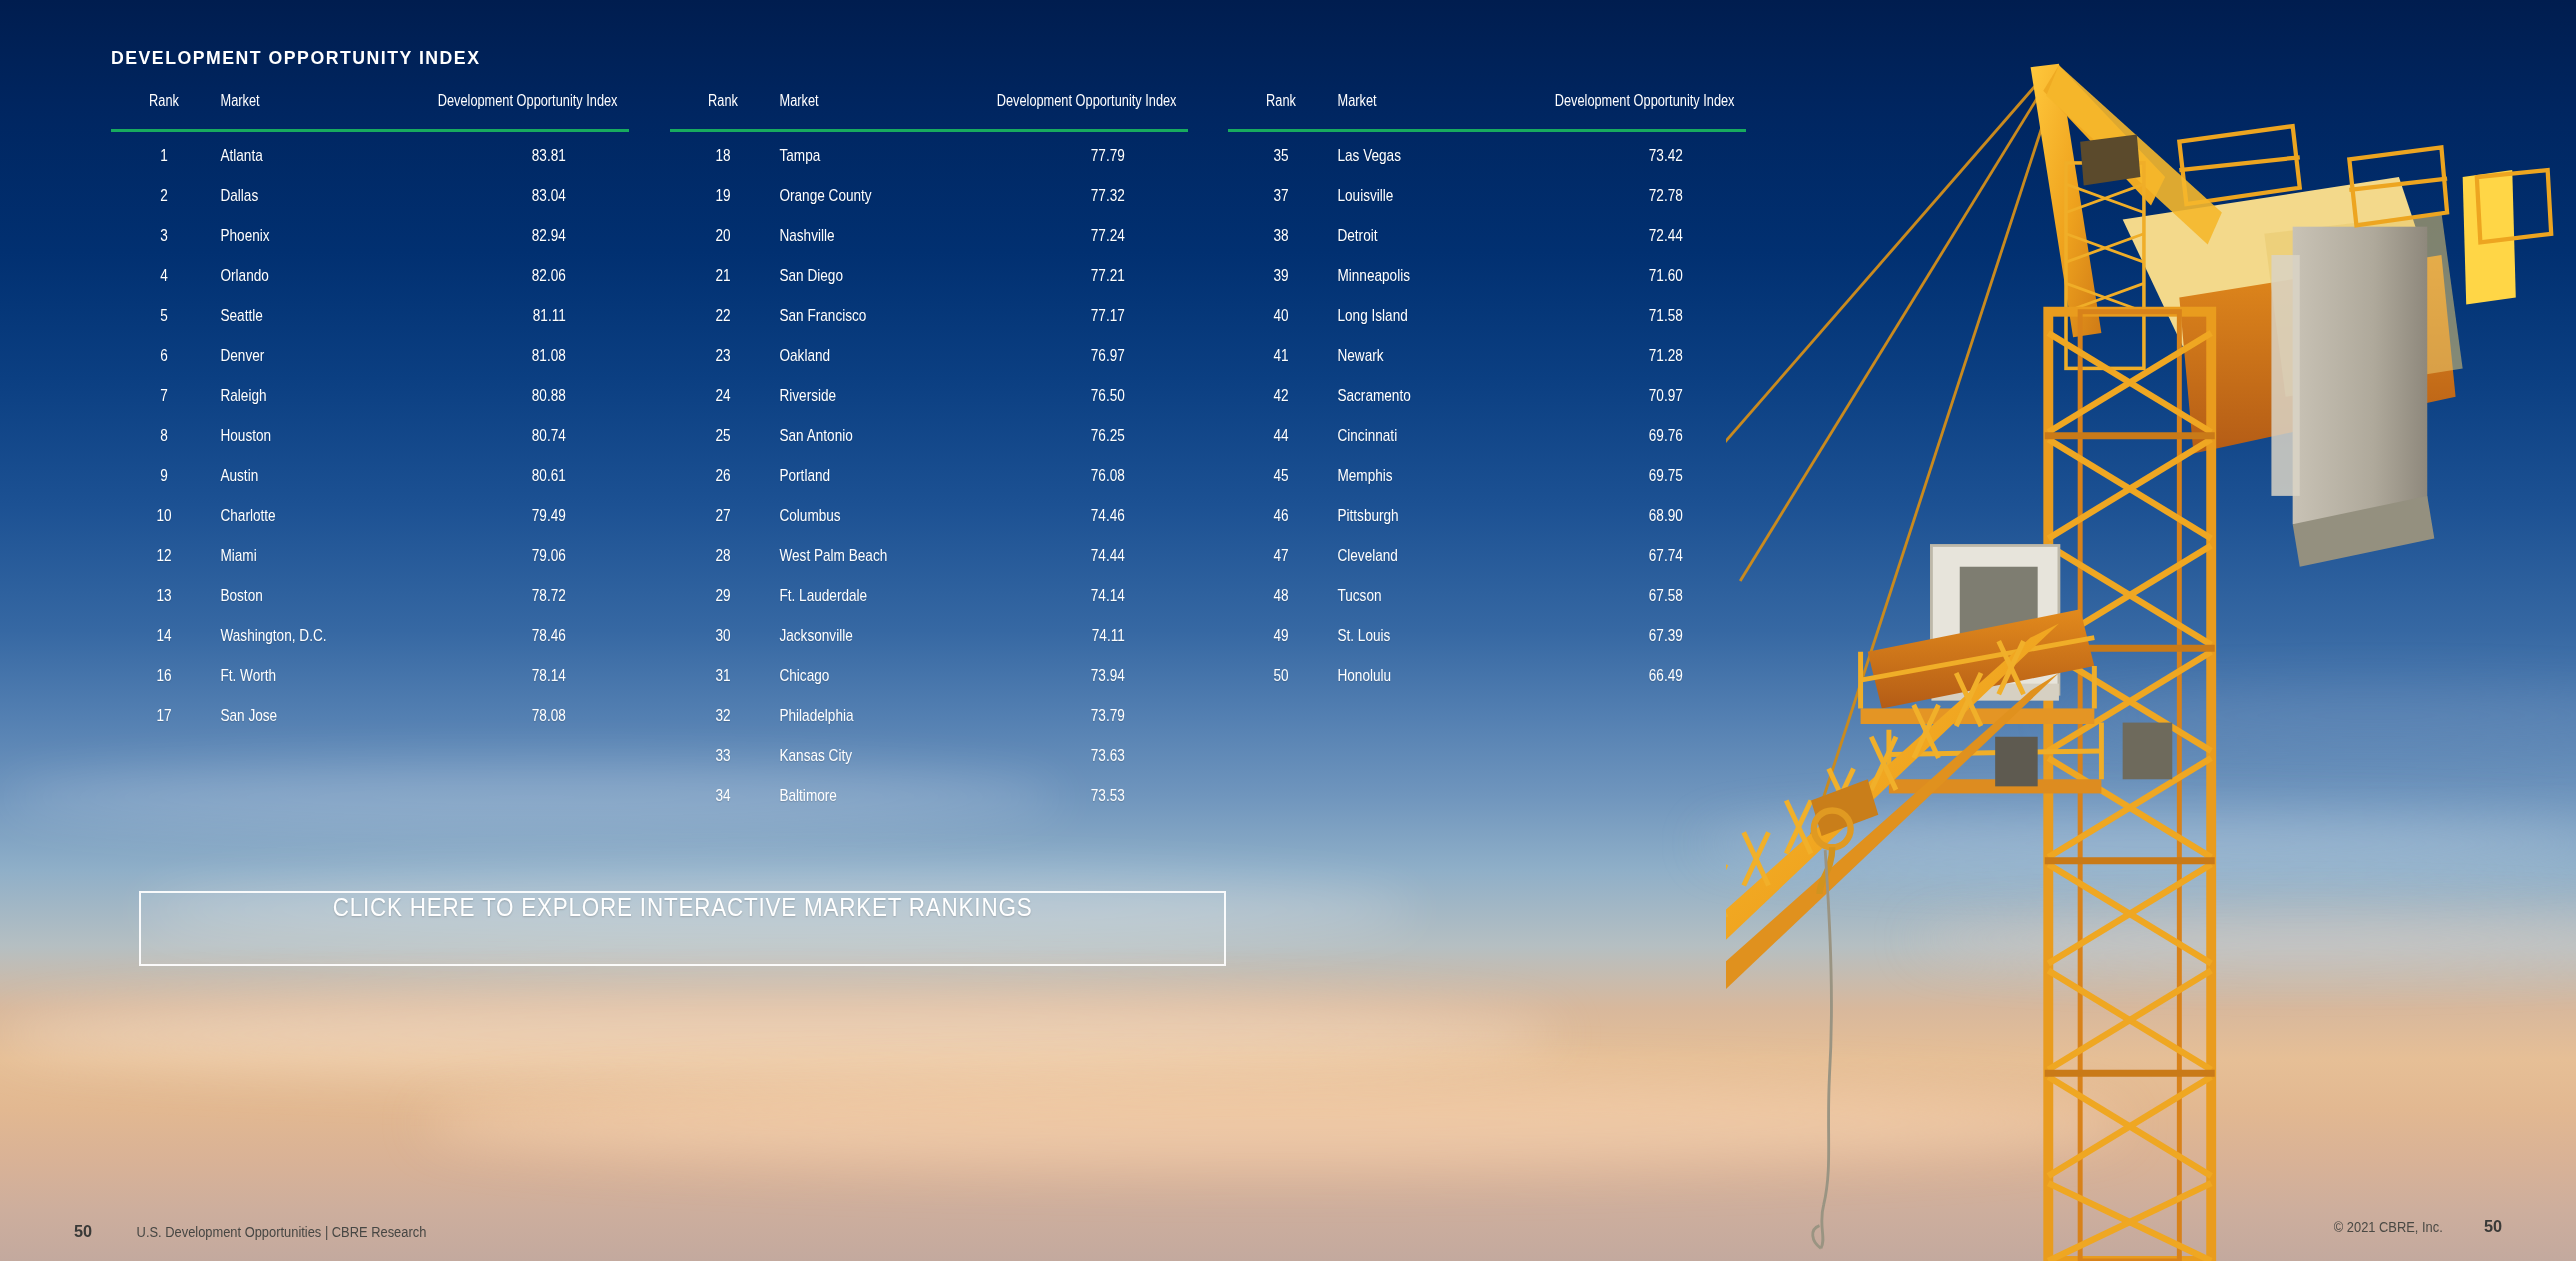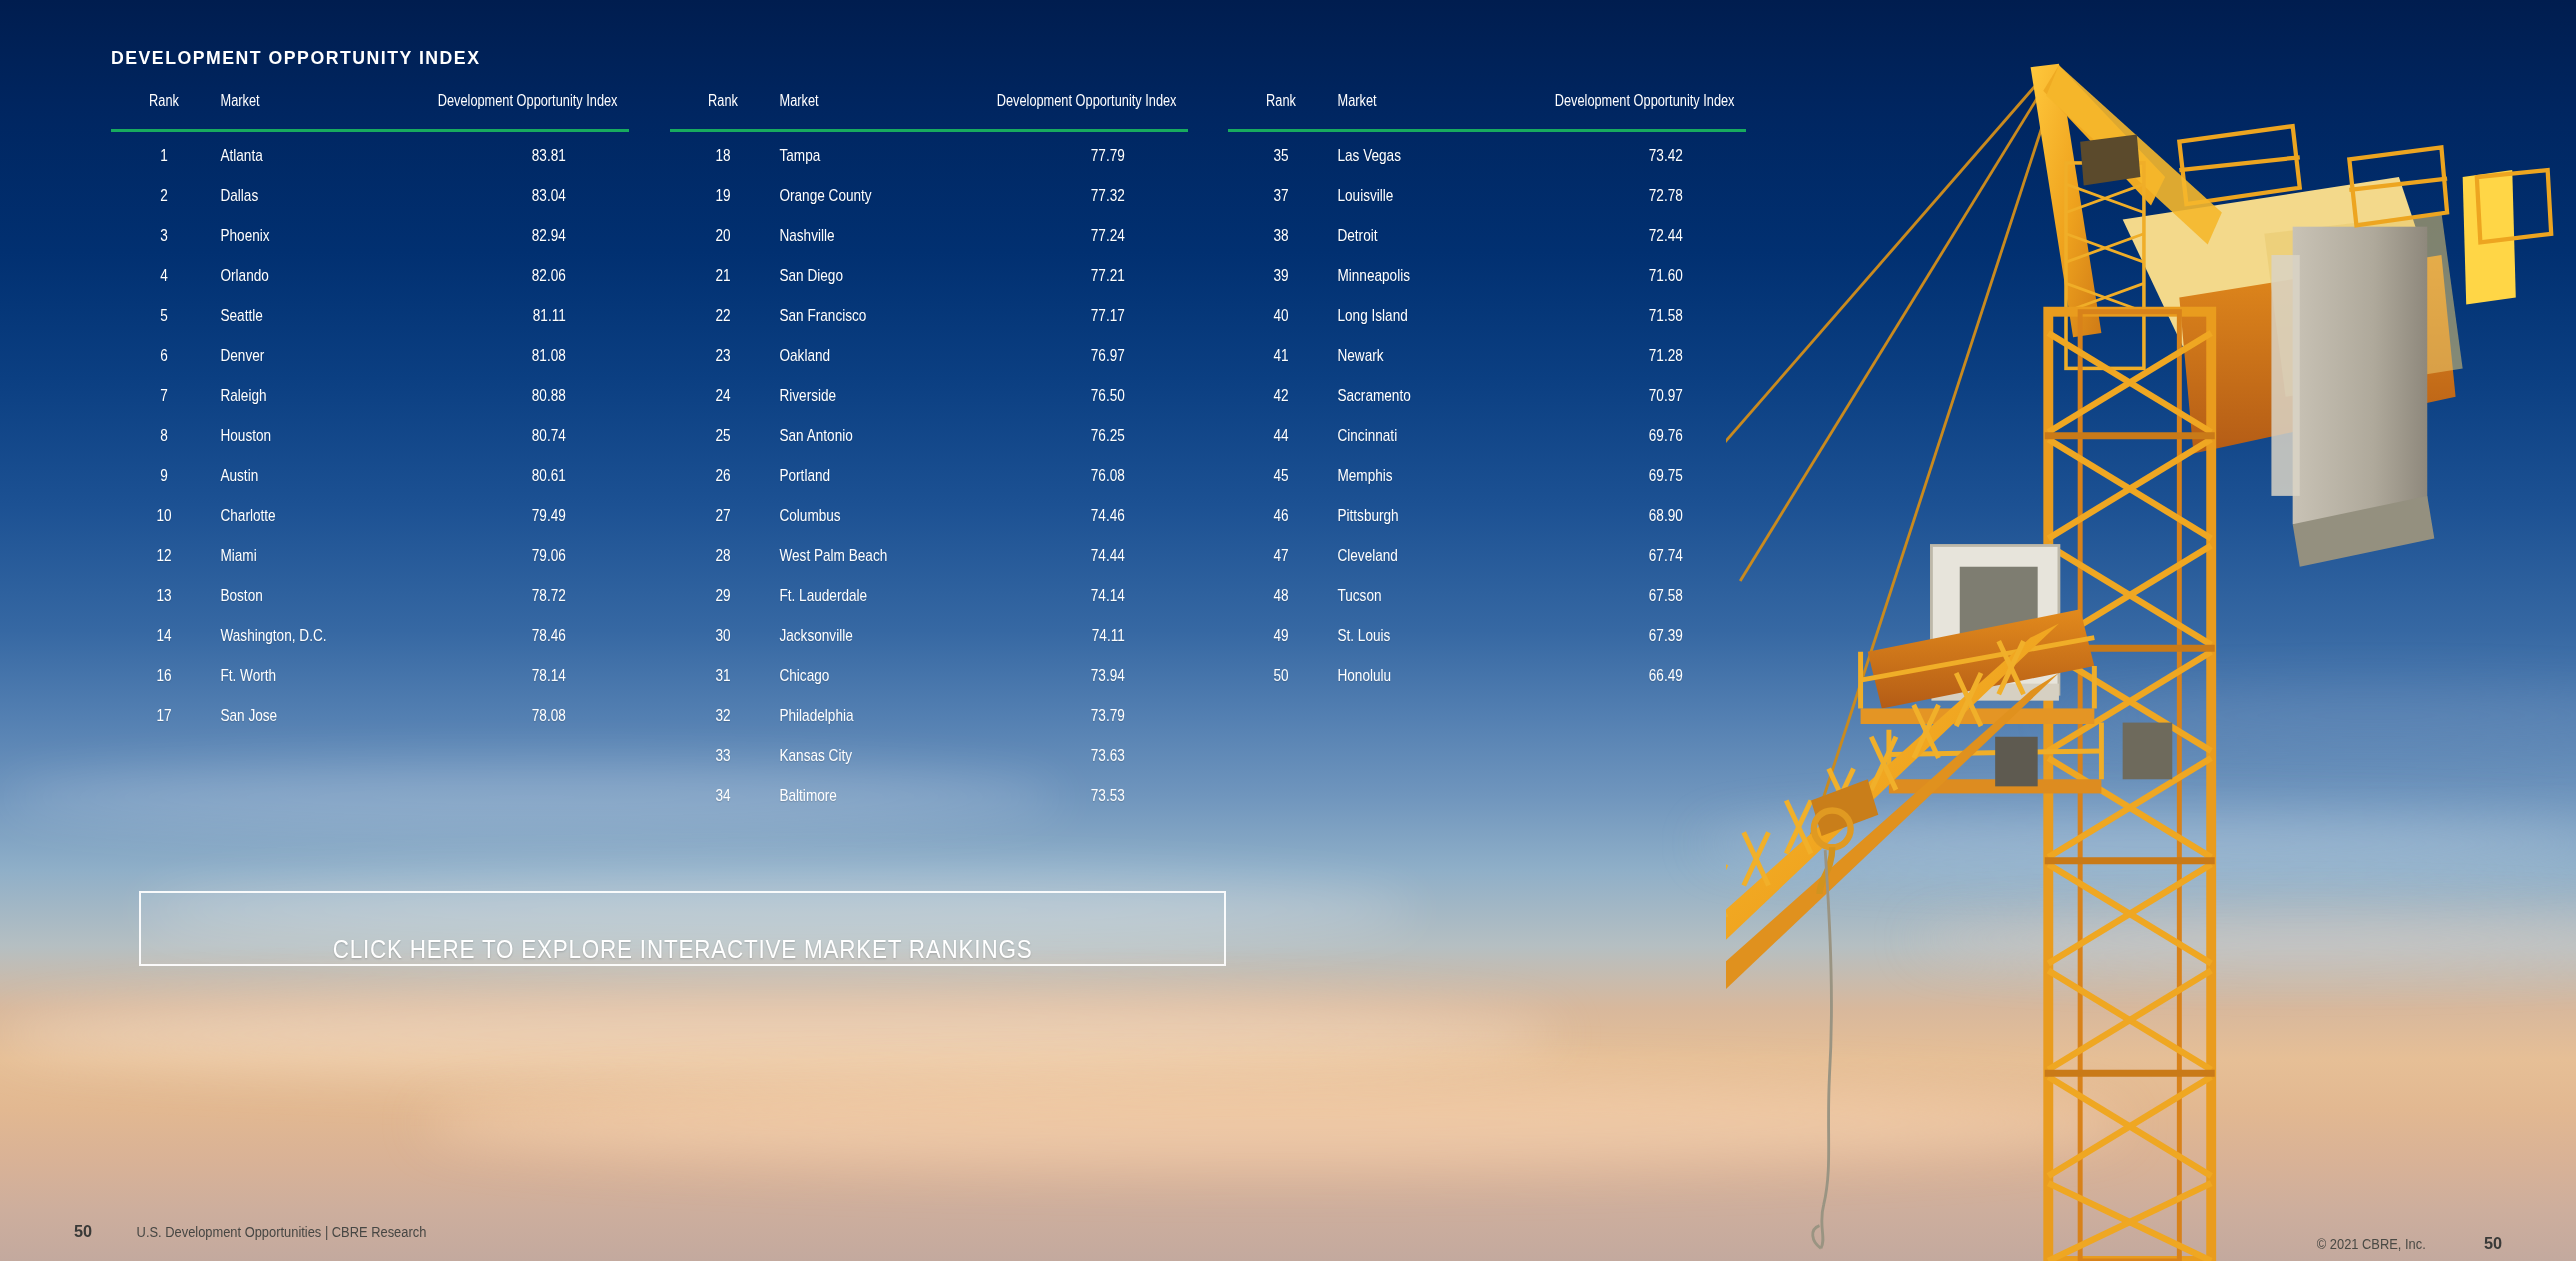--- a/index.html
+++ b/index.html
@@ -77,21 +77,21 @@
   .cell.rank   { width:106px; text-align:center; }
   .cell.market { width:142px; text-align:left; transform-origin:left center; padding-left:4.3px; }
   .cell.index  { flex:1; text-align:right; padding-right:79px; transform-origin:right center; }
 
   
   #cta {
     position:absolute; left:139px; top:891px;
     width:1087px; height:75px;
     border:2.1px solid rgba(255,255,255,0.92);
     background:rgba(255,255,255,0.07);
-    display:flex; align-items:flex-end; justify-content:center;
+    display:flex; align-items:flex-start; justify-content:center;
     cursor:pointer;
   }
   #cta-label {
     color:#ffffff; font-size:25.5px; font-weight:500;
     letter-spacing:0.9px;
     font-family:"Liberation Sans Narrow","Liberation Sans", sans-serif;
     transform:scaleX(0.88);
     white-space:nowrap;
     text-shadow:0 0.7px 2.1px rgba(0,0,0,0.18);
   }
@@ -102,22 +102,22 @@
     display:flex; align-items:baseline; gap:32px;
   }
   .pg-num { color:#3a3a38; font-size:16.3px; font-weight:bold; }
   .foot-txt {
     color:#464643; font-size:14px; font-weight:400;
     font-family:"Liberation Sans Narrow","Liberation Sans", sans-serif;
     transform:scaleX(0.92); transform-origin:left baseline;
     white-space:nowrap;
   }
   #footer-right {
-    position:absolute; right:74px; bottom:8px;
-    display:flex; align-items:baseline; gap:53px;
+    position:absolute; right:74px; bottom:25px;
+    display:flex; align-items:baseline; gap:36px;
   }
   .copy-txt {
     color:#4a4944; font-size:14px; font-weight:400;
     font-family:"Liberation Sans Narrow","Liberation Sans", sans-serif;
     transform:scaleX(0.92); white-space:nowrap;
   }
 </style>
 </head>
 <body>
 

